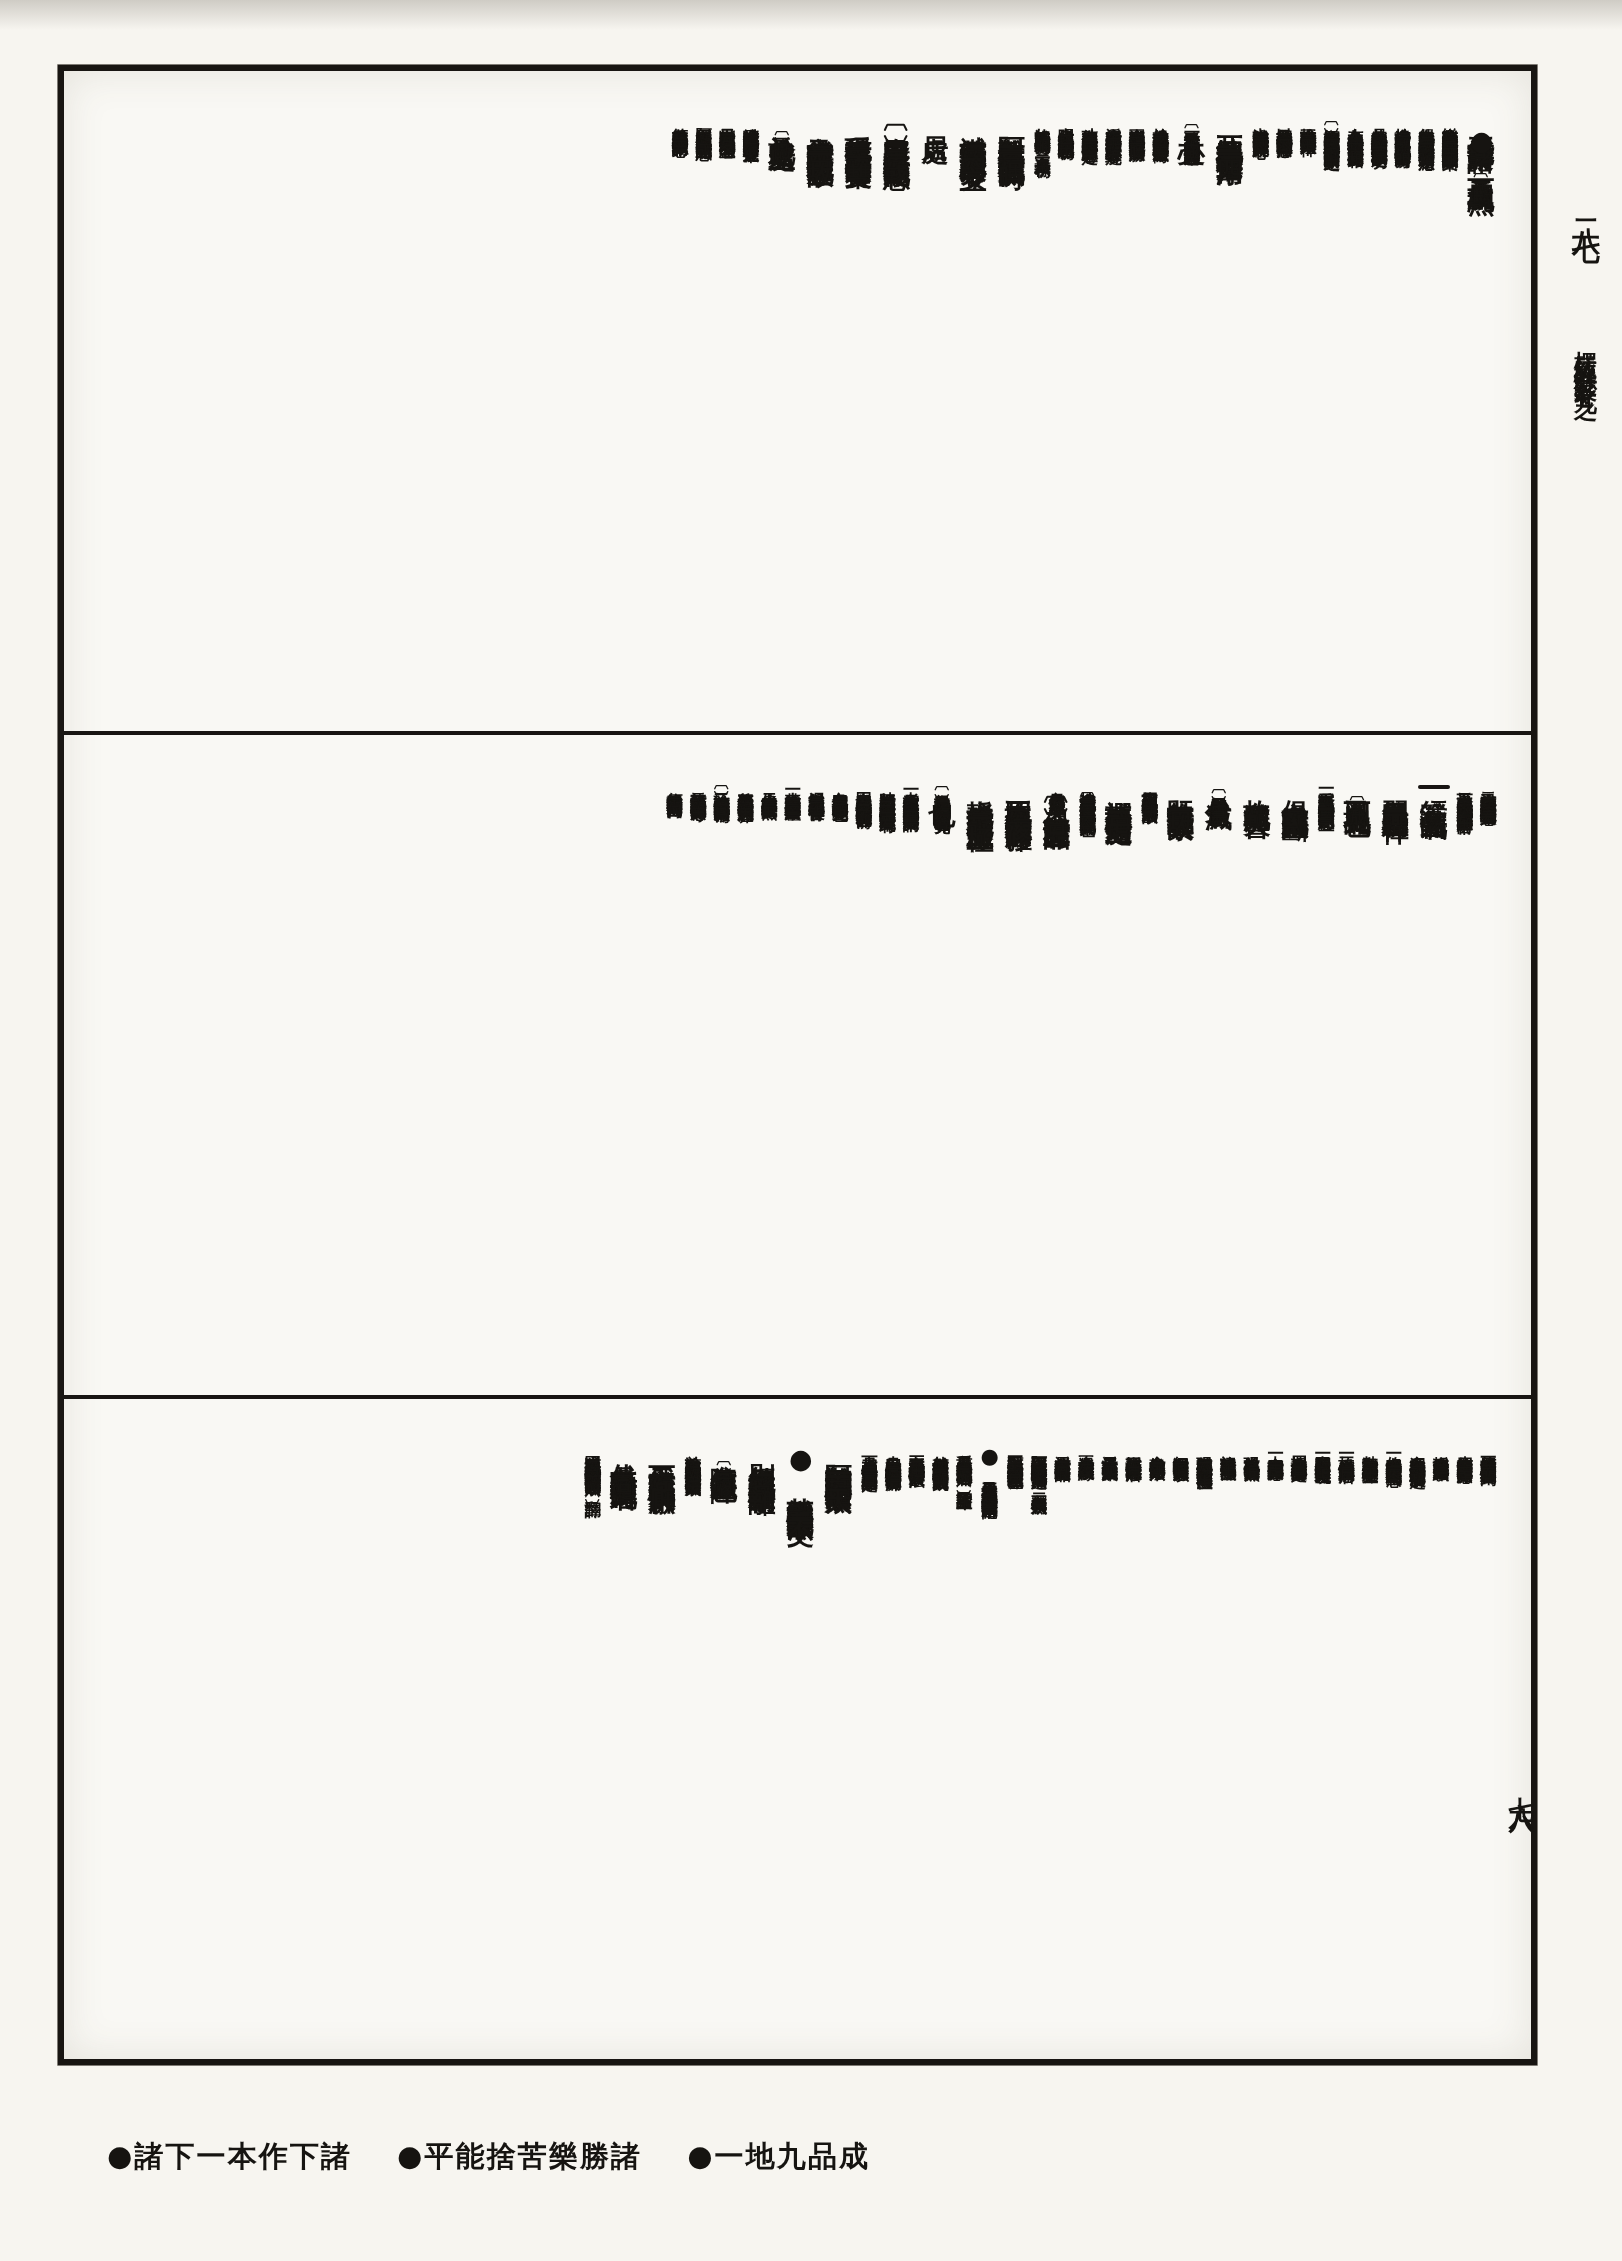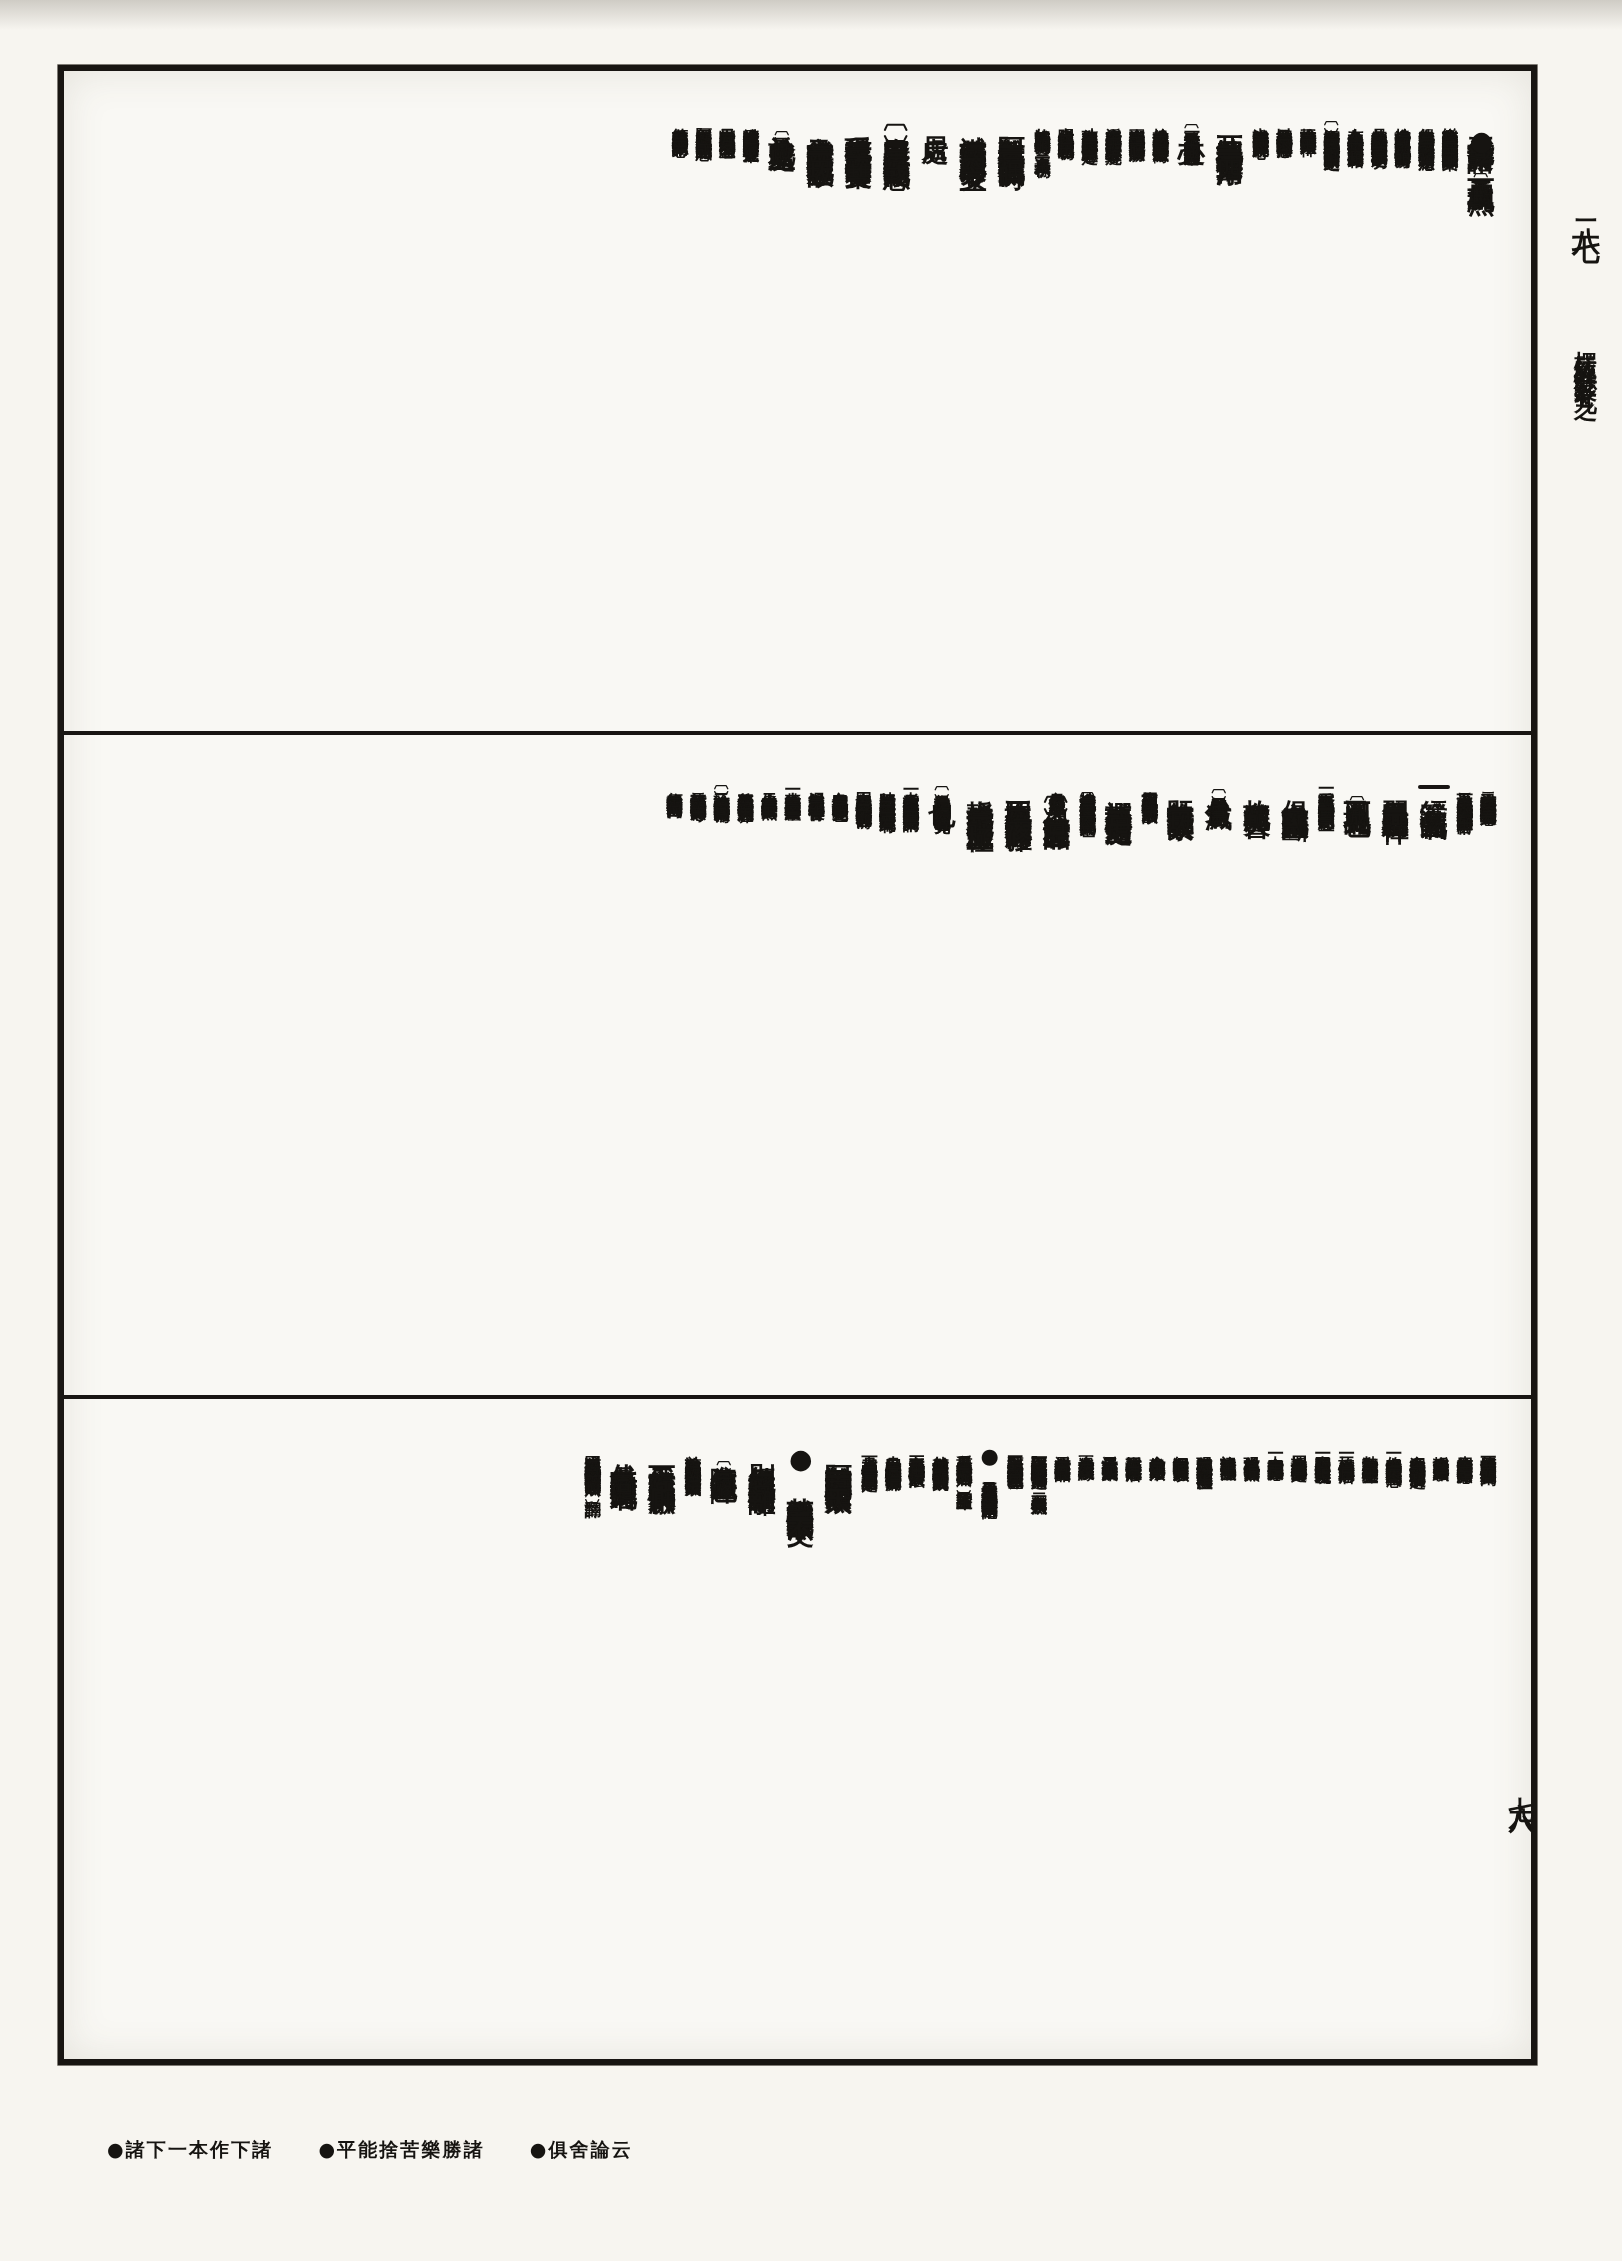--- a/index.html
+++ b/index.html
@@ -69,21 +69,21 @@
     writing-mode:vertical-rl;text-orientation:upright;
     font-size:23px;font-weight:700;letter-spacing:5.7px;
   }
   .m-pagenum-bottom{
     position:absolute;right:83px;top:1776px;
     writing-mode:vertical-rl;text-orientation:upright;
     font-size:25.5px;font-weight:700;letter-spacing:5.7px;
   }
   .footnotes{
     position:absolute;left:107px;top:2137px;
-    font-size:19px;font-weight:700;letter-spacing:2.1px;
+    font-size:29px;font-weight:700;letter-spacing:2.1px;
     display:flex;gap:45px;white-space:nowrap;
   }
 </style>
 </head>
 <body>
 
 <div class="page">
 
   <div class="frame">
     <div class="band">
@@ -186,17 +186,17 @@
       </div>
   </div>
 
   <div class="m-pagenum-top">二八七</div>
   <div class="m-title">楞嚴經解蒙鈔卷九之一</div>
   <div class="m-pagenum-bottom">七六八</div>
 
   <div class="footnotes">
     <span>●諸下一本作下諸</span>
     <span>●平能捨苦樂勝諸</span>
-    <span>●俱舍論云</span>
+    <span>●一地九品成</span>
   </div>
 
 </div>
 
 
 </body></html>

